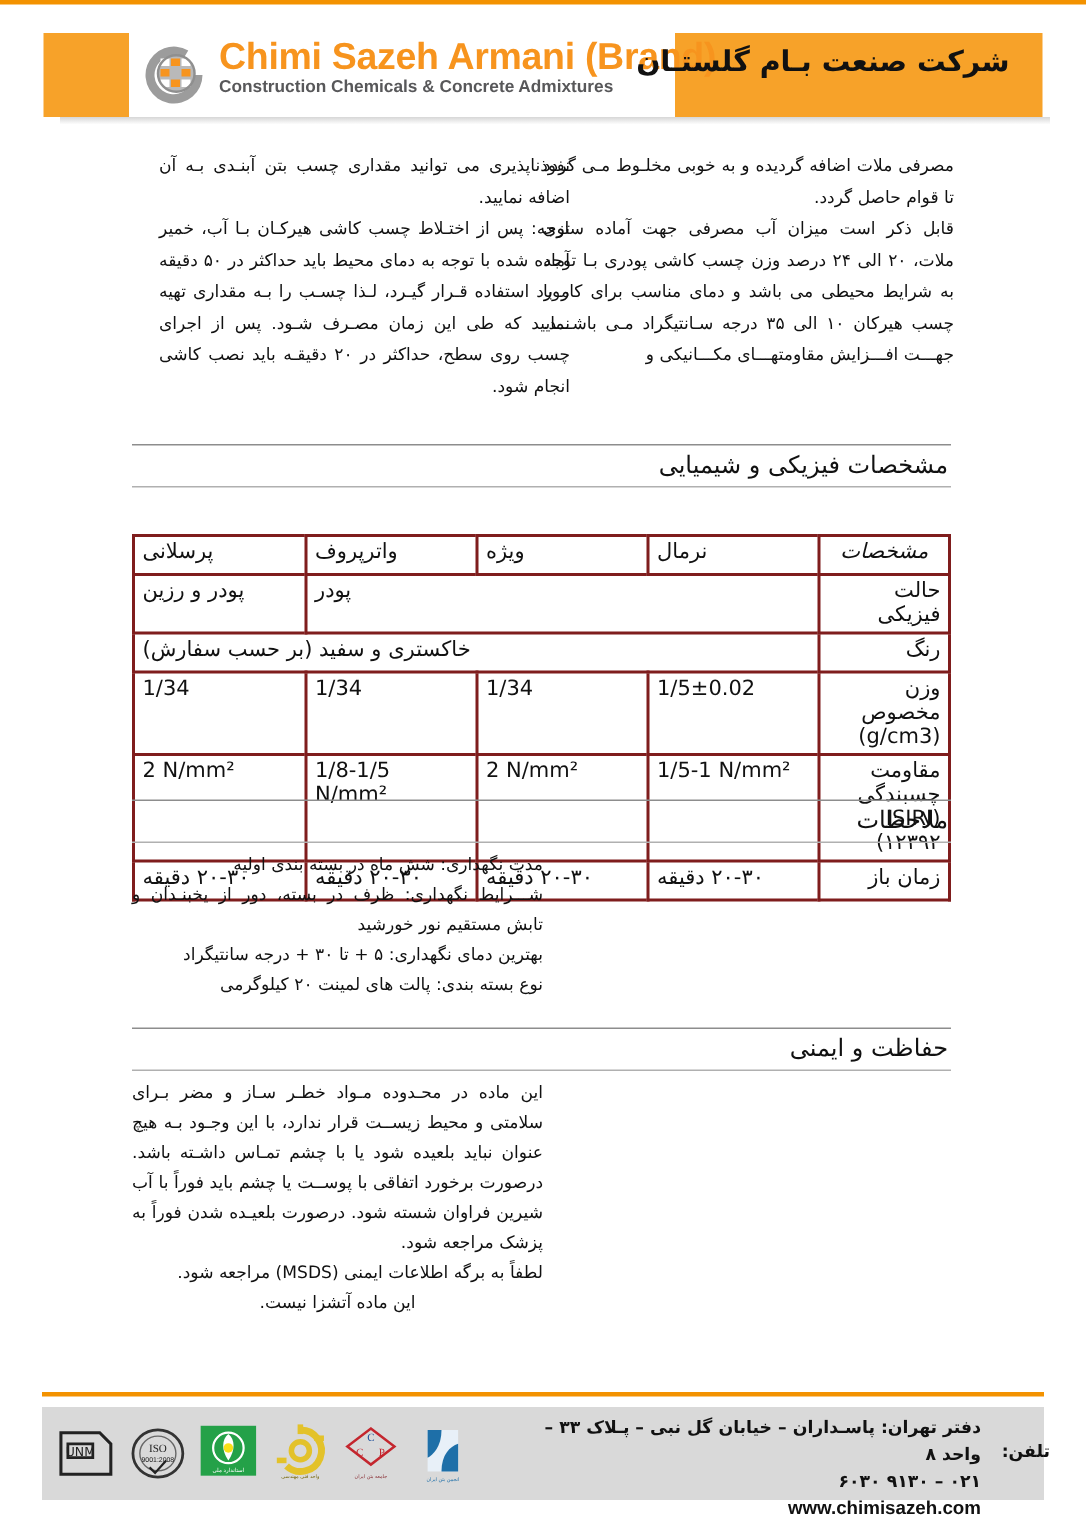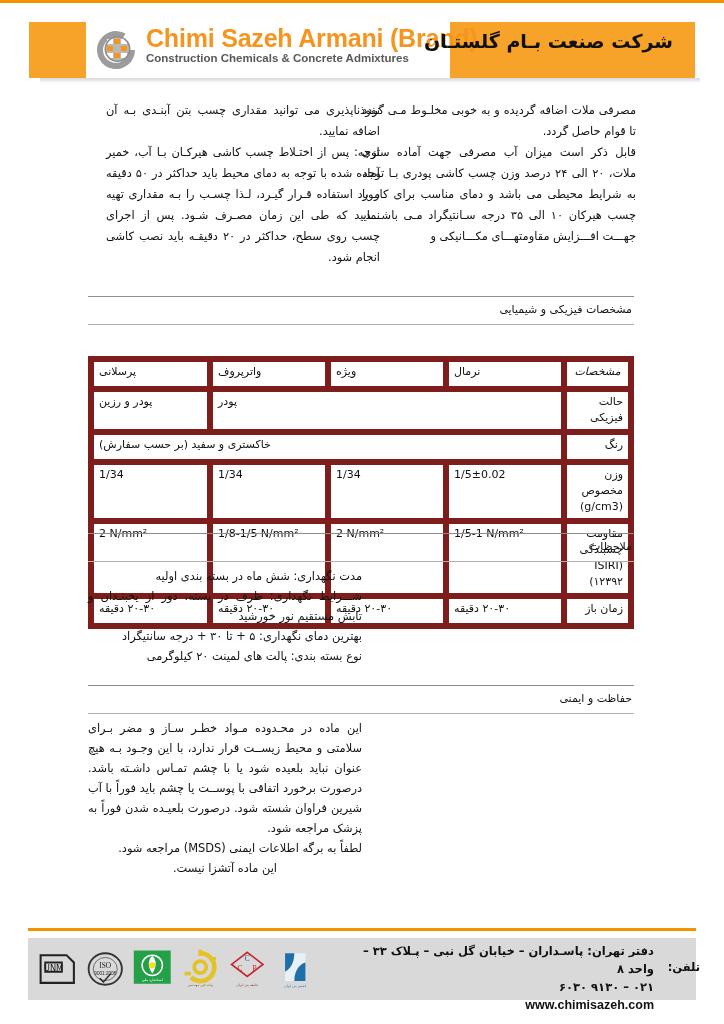--- a/index.html
+++ b/index.html
@@ -136,42 +136,42 @@
   .rule {
     height: 1px;
     background: #8d8d8d;
     width: 100%;
   }
   .rule.thin { background: #b0b0b0; }
   .sec-head {
     direction: rtl;
     text-align: right;
     font-family: "DejaVu Sans", sans-serif;
-    font-size: 11px;
+    font-size: 16px;
     font-weight: normal;
     color: #111;
     padding: 5px 2px 6px 0;
     line-height: 16px;
   }
 
   
   .spec-table {
     position: absolute;
     left: 88px;
     top: 260px;
     width: 546px;
     border-collapse: collapse;
     direction: rtl;
     table-layout: fixed;
   }
   .spec-table td {
-    border: 6px solid #7f1d1d;
+    border: 2px solid #7f1d1d;
     padding: 2px 5px 3px 5px;
     font-family: "DejaVu Sans", sans-serif;
-    font-size: 11px;
+    font-size: 14px;
     line-height: 16px;
     vertical-align: top;
     color: #111;
     height: 19px;
   }
   .spec-table td.label {
     text-align: right;
     width: 137px;
   }
   .spec-table td.val {

